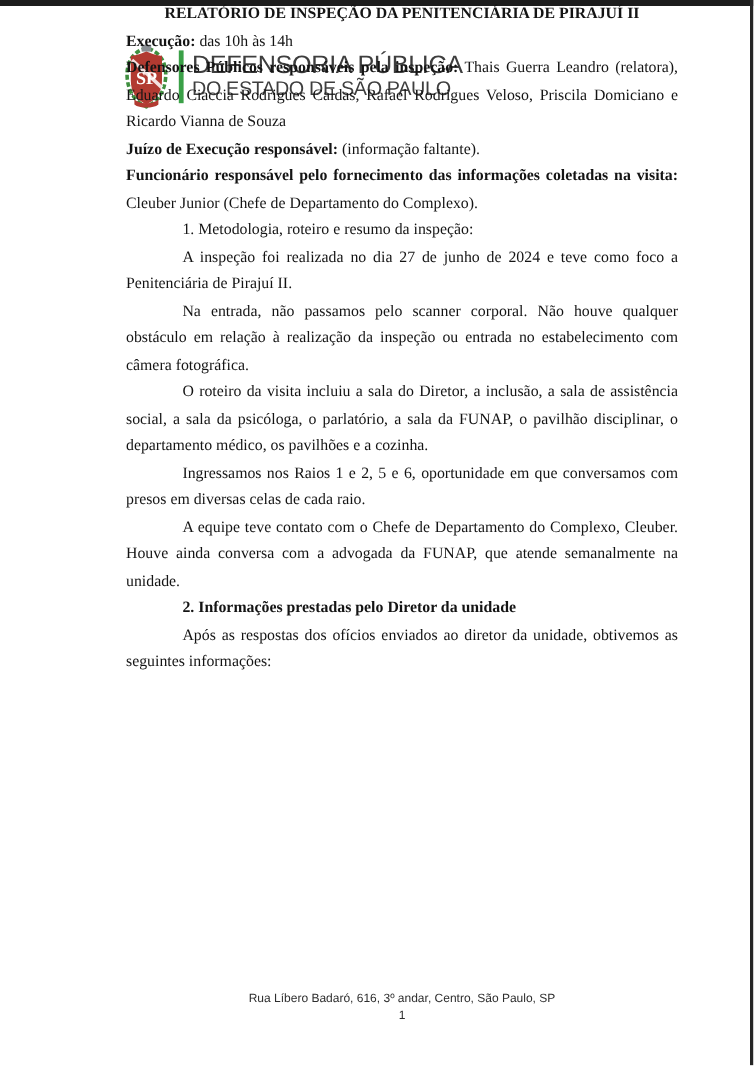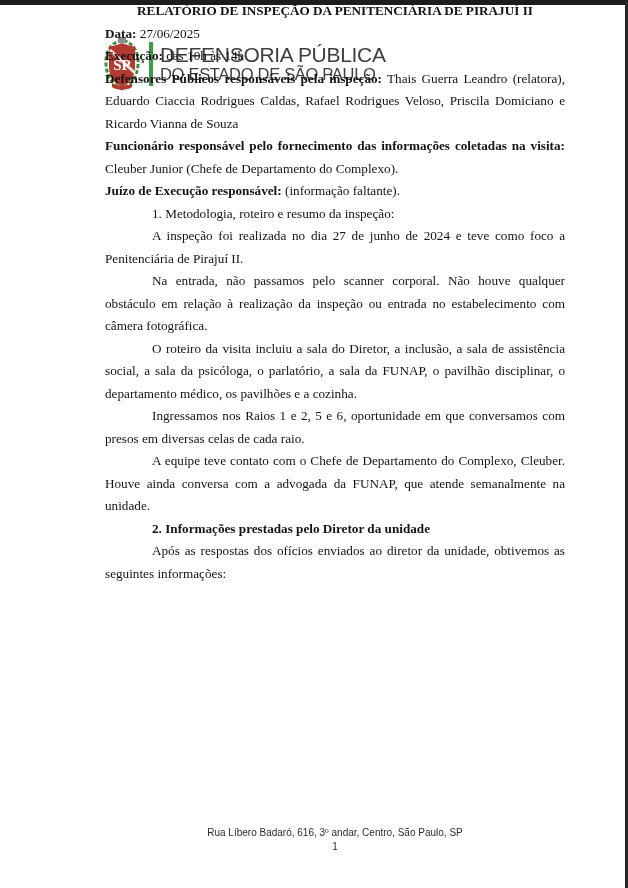--- a/index.html
+++ b/index.html
@@ -63,29 +63,28 @@
         <div class="l1">DEFENSORIA PÚBLICA</div>
         <div class="l2">DO ESTADO DE SÃO PAULO</div>
       </div>
     </div>
 
   </header>
 
   <main class="doc">
     <h1 class="title">RELATÓRIO DE INSPEÇÃO DA PENITENCIÁRIA DE PIRAJUÍ II</h1>
 
-    <p class="mt"><span class="b">Data:</span> <span>27/06/2025</span></p>
 
     <p class="mt"><span class="b">Execução:</span> <span>das 10h às 14h</span></p>
 
     <p><span class="b">Defensores Públicos responsáveis pela inspeção:</span> <span>Thais Guerra Leandro (relatora), Eduardo Ciaccia Rodrigues Caldas, Rafael Rodrigues Veloso, Priscila Domiciano e Ricardo Vianna de Souza</span></p>
 
+    <p><span class="b">Juízo de Execução responsável:</span> <span>(informação faltante).</span></p>
+
     <p><span class="b">Funcionário responsável pelo fornecimento das informações coletadas na visita:</span> <span>Cleuber Junior (Chefe de Departamento do Complexo).</span></p>
-
-    <p><span class="b">Juízo de Execução responsável:</span> <span>(informação faltante).</span></p>
 
     <h2 class="h-sec1">1. Metodologia, roteiro e resumo da inspeção:</h2>
 
     <p class="para">A inspeção foi realizada no dia 27 de junho de 2024 e teve como foco a Penitenciária de Pirajuí II.</p>
     <p class="para">Na entrada, não passamos pelo scanner corporal. Não houve qualquer obstáculo em relação à realização da inspeção ou entrada no estabelecimento com câmera fotográfica.</p>
     <p class="para">O roteiro da visita incluiu a sala do Diretor, a inclusão, a sala de assistência social, a sala da psicóloga, o parlatório, a sala da FUNAP, o pavilhão disciplinar, o departamento médico, os pavilhões e a cozinha.</p>
     <p class="para">Ingressamos nos Raios 1 e 2, 5 e 6, oportunidade em que conversamos com presos em diversas celas de cada raio.</p>
     <p class="para">A equipe teve contato com o Chefe de Departamento do Complexo, Cleuber. Houve ainda conversa com a advogada da FUNAP, que atende semanalmente na unidade.</p>
 
     <h2 class="h-sec2">2. Informações prestadas pelo Diretor da unidade</h2>

